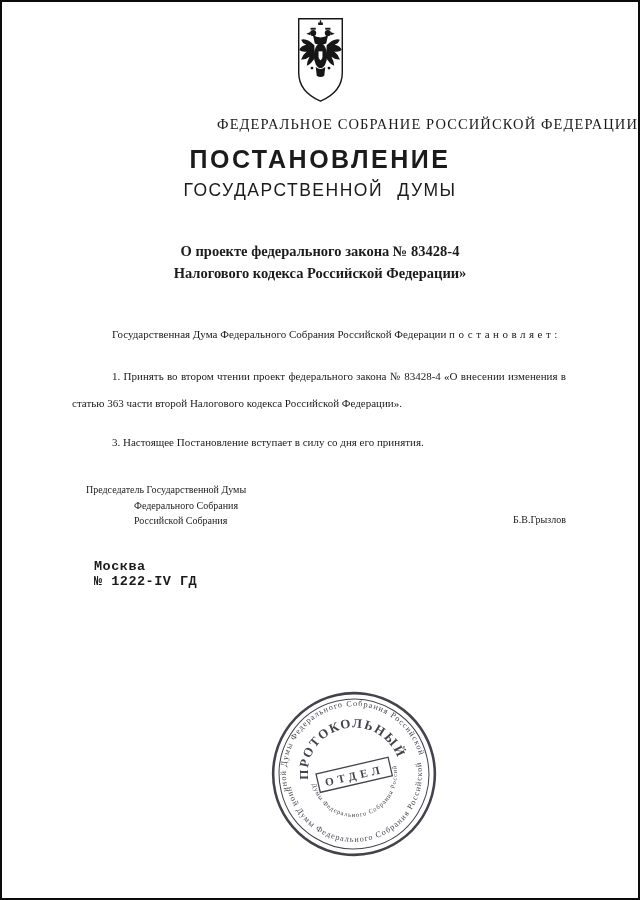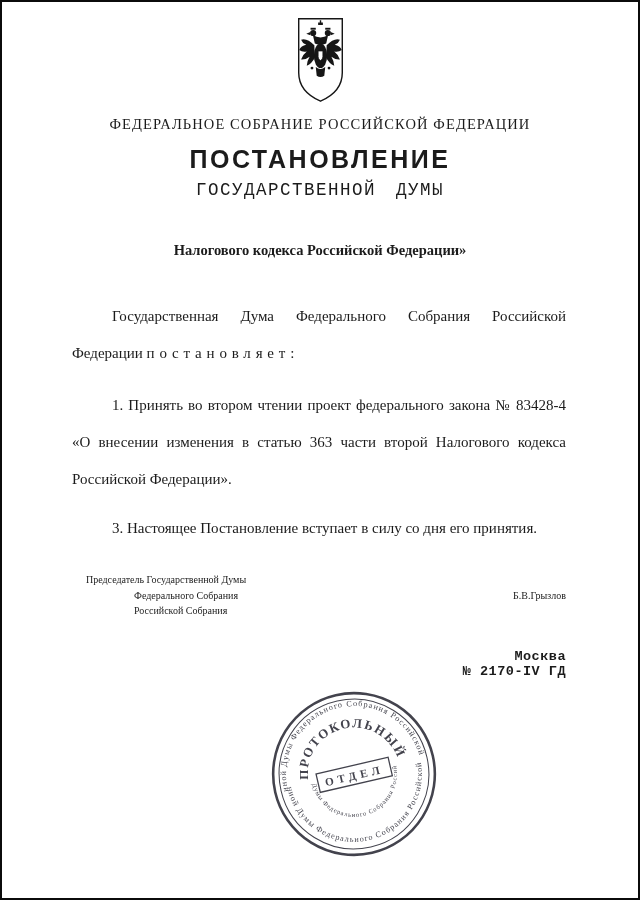--- a/index.html
+++ b/index.html
@@ -10,79 +10,78 @@
     border: 2px solid #0b0b0b;
     position: relative;
     overflow: hidden;
     color: #1b1b1b;
     font-family: "Liberation Serif", serif;
   }
   .crest { display: flex; justify-content: center; padding-top: 13px; }
   .crest svg { display: block; }
 
   .institution {
-    text-align: center;
+    text-align: right;
     margin-top: 11px;
     font-size: 14.5px;
     letter-spacing: 1.1px;
   }
   .doc-title {
     font-family: "Liberation Sans", sans-serif;
     font-weight: bold;
     font-size: 25px;
     letter-spacing: 2.5px;
     text-align: center;
     margin-top: 12px;
   }
   .doc-subtitle {
-    font-family: Liberation Mono, monospace;
+    font-family: Liberation Sans, sans-serif;
     font-size: 17.5px;
     letter-spacing: 1.5px;
     word-spacing: 8px;
     text-align: center;
     margin-top: 6px;
   }
   .subject {
     margin-top: 40px;
     text-align: center;
     font-weight: bold;
     font-size: 14.5px;
     line-height: 1.5;
   }
   .content { padding: 0 72px 0 70px; }
   .par {
-    font-size: 15px;
+    font-size: 11px;
     line-height: 2.45;
     text-align: justify;
     text-indent: 40px;
   }
   .intro { margin-top: 36px; }
   .verb { letter-spacing: .32em; }
   .num  { margin-top: 16px; }
   .last { margin-top: 12px; }
 
   .signature {
     position: relative;
     margin-top: 26px;
     padding-left: 14px;
     font-size: 10px;
     line-height: 1.55;
   }
   .sig-ind { padding-left: 48px; }
-  .sig-name { position: absolute; right: 0; bottom: 15px; }
+  .sig-name { position: absolute; right: 0; bottom: 1px; }
 
   .footer {
     margin-top: 30px;
     padding-left: 22px;
     font-family: "Liberation Mono", monospace;
     font-weight: bold;
     font-size: 13.5px;
     line-height: 1.12;
     letter-spacing: .5px;
-    text-align: right;
   }
 
   .stamp {
     position: absolute;
     left: 266px; top: 686px;
     width: 172px; height: 172px;
     transform: rotate(-13deg);
     color: #2f2f3a;
     opacity: .9;
     pointer-events: none;
@@ -114,39 +113,40 @@
       </g>
       <path d="M55 76 h10 v12 q0 6 -5 8 q-5 -2 -5 -8 z" fill="#ffffff" stroke="#161616" stroke-width="1.5"></path>
     </svg>
   </div>
 
   <div class="institution">ФЕДЕРАЛЬНОЕ СОБРАНИЕ РОССИЙСКОЙ ФЕДЕРАЦИИ</div>
   <div class="doc-title">ПОСТАНОВЛЕНИЕ</div>
   <div class="doc-subtitle">ГОСУДАРСТВЕННОЙ ДУМЫ</div>
 
   <div class="subject">
+    <div>О проекте федерального закона № 83428-4</div>
     <div>Налогового кодекса Российской Федерации»</div>
   </div>
 
   <div class="content">
     <p class="par intro"><span>Государственная Дума Федерального Собрания Российской Федерации</span> <span class="verb">постановляет:</span></p>
 
     <p class="par num">1. Принять во втором чтении проект федерального закона № 83428-4 «О внесении изменения в статью 363 части второй Налогового кодекса Российской Федерации».</p>
     <p class="par last">3. Настоящее Постановление вступает в силу со дня его принятия.</p>
 
     <div class="signature">
       <div>Председатель Государственной Думы</div>
       <div class="sig-ind">Федерального Собрания</div>
       <div class="sig-ind">Российской  Собрания</div>
       <span class="sig-name">Б.В.Грызлов</span>
     </div>
 
     <div class="footer">
       <div>Москва</div>
-      <div>№ 2170-IV ГД</div>
+      <div>№ 1222-IV ГД</div>
     </div>
   </div>
 
   <svg class="stamp" viewBox="0 0 200 200" aria-hidden="true">
     <defs>
       <path id="ringTop" d="M21,100 A79,79 0 0,1 179,100"></path>
       <path id="ringBottom" d="M21,100 A79,79 0 0,0 179,100"></path>
       <path id="arcTop" d="M46,100 A54,54 0 0,1 154,100"></path>
       <path id="arcBottom" d="M50,100 A50,50 0 0,0 150,100"></path>
     </defs>

